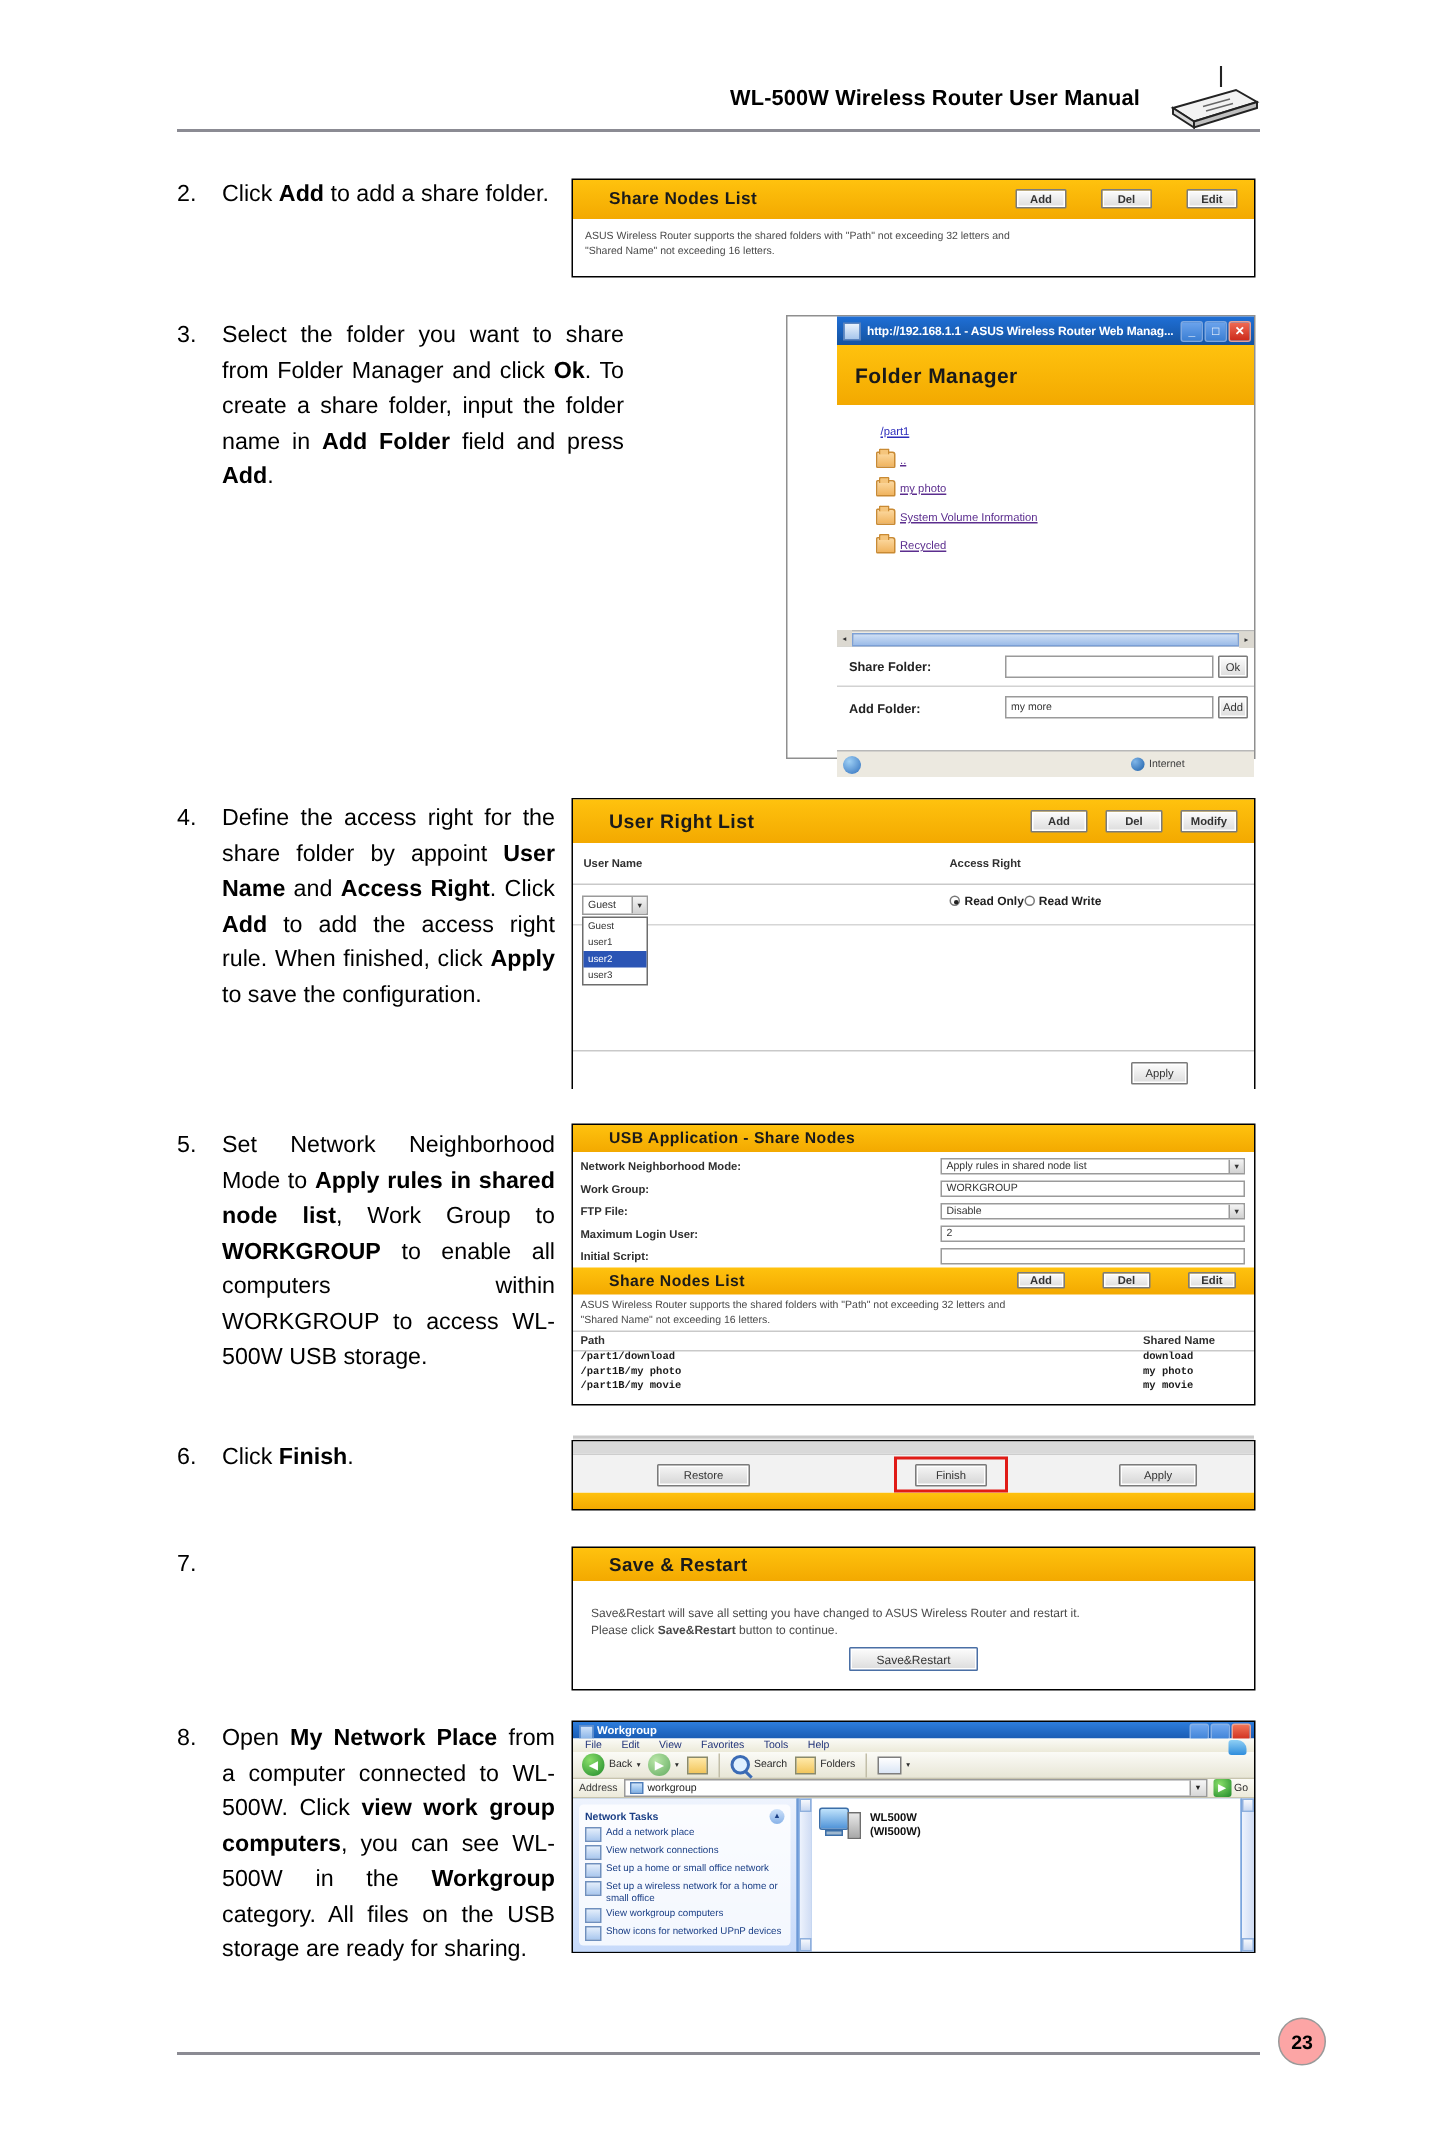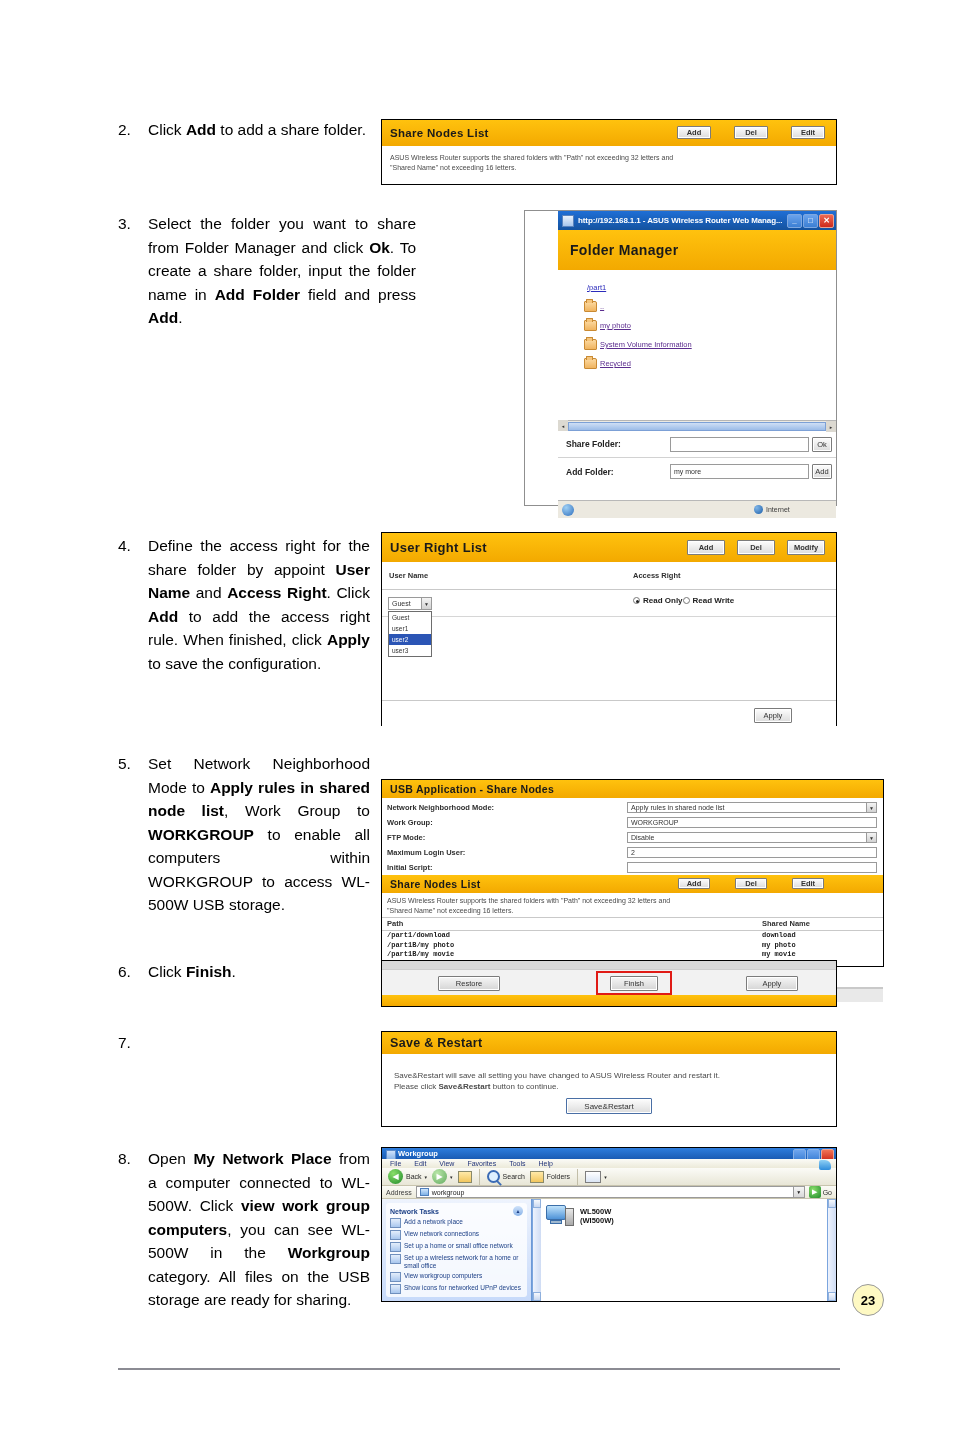--- a/index.html
+++ b/index.html
@@ -30,24 +30,24 @@
     background:#8b8b93;
   }
   .router-icon { position:absolute; right:0; top:-4px; width:72px; height:46px; }
 
   
   .footer-rule {
     position:absolute; left:118px; top:1368px; width:722px; height:2px;
     background:#8b8b93;
   }
   .page-num {
-    position:absolute; left:852px; top:1284px;
+    position:absolute; left:852px; top:1345px;
     width:32px; height:32px; border:1px solid #999; border-radius:50%;
     display:flex; align-items:center; justify-content:center;
-    font-size:13px; font-weight:bold; background:#fef9c3;
+    font-size:13px; font-weight:bold; background:#fca5a5;
   }
 
   
   .step { position:absolute; display:flex; }
   .step-num {
     width:30px; flex:0 0 30px;
     font-size:15.5px; line-height:23.5px;
   }
   .step-text {
     font-size:15.5px; line-height:23.5px;
@@ -59,21 +59,21 @@
   
   .shot { position:absolute; background:#fff; }
   .bordered { border:1px solid #000; }
 
   .ui-band {
     background:#f6b20a;
     background:linear-gradient(#ffc20e,#f3a900);
     color:#000; font-weight:bold;
     display:flex; align-items:center;
   }
-  .ui-band-title { font-size:11.5px; letter-spacing:.3px; padding-left:8px; color:#1a1a1a; }
+  .ui-band-title { font-size:11.5px; letter-spacing:.3px; padding-left:24px; color:#1a1a1a; }
   .btn {
     border:1px solid #7b7b7b;
     background:linear-gradient(#fdfdfd,#dcdcdc);
     font-size:7.5px; color:#333;
     display:flex; align-items:center; justify-content:center;
     border-radius:1px;
     box-shadow:0 0 0 1px #fff inset;
   }
   .tiny { font-size:7px; line-height:9.5px; color:#4a4a4a; }
   .tinyb { font-size:7.5px; line-height:10px; color:#2f2f2f; font-weight:bold; }
@@ -209,21 +209,21 @@
     content:""; position:absolute; left:1.5px; top:1.5px;
     width:3px; height:3px; border-radius:50%; background:#222;
   }
   .ur-hr { position:absolute; left:0; top:26px; width:100%; border-top:1px solid #d6d6d6; }
   .ur-foot {
     height:27px; border-top:1px solid #c9c9c9; position:relative; background:#fff;
   }
   .ur-foot .btn { position:absolute; right:44px; top:6px; width:44px; height:15px; }
 
   
-  #shot-usb { left:381px; top:779px; width:503px; height:188px; }
+  #shot-usb { left:381px; top:749px; width:456px; height:188px; }
   #shot-usb .ui-band { height:18px; width:100%; }
   #shot-usb .ui-band-title { font-size:10.5px; }
   .usb-row { display:flex; align-items:center; height:15px; }
   .usb-row .lbl { width:245px; padding-left:5px; }
   .usb-row .ctl { flex:1; height:11px; margin-right:6px; }
   .usb-band2 { height:17px; width:100%; position:relative; }
   .usb-band2 .ui-band-title { font-size:10.5px; }
   .usb-band2 .btn { position:absolute; top:3px; width:32px; height:11px; }
   .usb-note { padding:3px 6px 2px 5px; }
   .usb-thead { display:flex; height:14px; border-top:1px solid #c9c9c9; border-bottom:1px solid #c9c9c9; align-items:center; }
@@ -361,20 +361,32 @@
     width:9px; background:linear-gradient(90deg,#eef3fd,#cfdcf4);
     border-left:1px solid #7ba5de; position:relative;
   }
   .ex-scroll-v .sb { position:absolute; left:0; width:100%; height:9px; background:linear-gradient(#f7f9fd,#c9d8f1); border:1px solid #8fb0dd; }
 </style>
 </head>
 <body>
 
 <div class="page">
 
+  <div class="header">
+    <div class="header-title">WL-500W Wireless Router User Manual</div>
+    <svg class="router-icon" viewBox="0 0 72 46">
+      <line x1="46" y1="2" x2="46" y2="16" stroke="#222" stroke-width="1.4"></line>
+      <polygon points="14,30 56,18 70,26 28,39" fill="#f2f2f2" stroke="#222" stroke-width="1.3"></polygon>
+      <polygon points="14,30 28,39 28,43 14,34" fill="#d8d8d8" stroke="#222" stroke-width="1.3"></polygon>
+      <polygon points="28,39 70,26 70,30 28,43" fill="#bfbfbf" stroke="#222" stroke-width="1.3"></polygon>
+      <line x1="34" y1="29" x2="52" y2="24" stroke="#666" stroke-width="1"></line>
+      <line x1="36" y1="32" x2="54" y2="27" stroke="#666" stroke-width="1"></line>
+    </svg>
+    <div class="header-rule"></div>
+  </div>
 
   <div class="step" style="left:118px; top:118px; width:252px;">
     <div class="step-num">2.</div>
     <div class="step-text" id="t0"><span>Click </span><b>Add</b><span> to add a share folder.</span></div>
   </div>
 
   <div class="shot bordered" id="shot-share-nodes">
     <div class="ui-band">
       <span class="ui-band-title">Share Nodes List</span>
       <div class="btn" style="left:295px;">Add</div>
@@ -504,21 +516,21 @@
         <div class="select ctl">
             <span>Apply rules in shared node list</span>
             <span class="arrow">▼</span>
           </div>
       </div>
       <div class="usb-row">
         <div class="lbl tinyb">Work Group:</div>
         <div class="field ctl">WORKGROUP</div>
       </div>
       <div class="usb-row">
-        <div class="lbl tinyb">FTP Mode:</div>
+        <div class="lbl tinyb">FTP File:</div>
         <div class="select ctl">
             <span>Disable</span>
             <span class="arrow">▼</span>
           </div>
       </div>
       <div class="usb-row">
         <div class="lbl tinyb">Maximum Login User:</div>
         <div class="field ctl">2</div>
       </div>
       <div class="usb-row">

